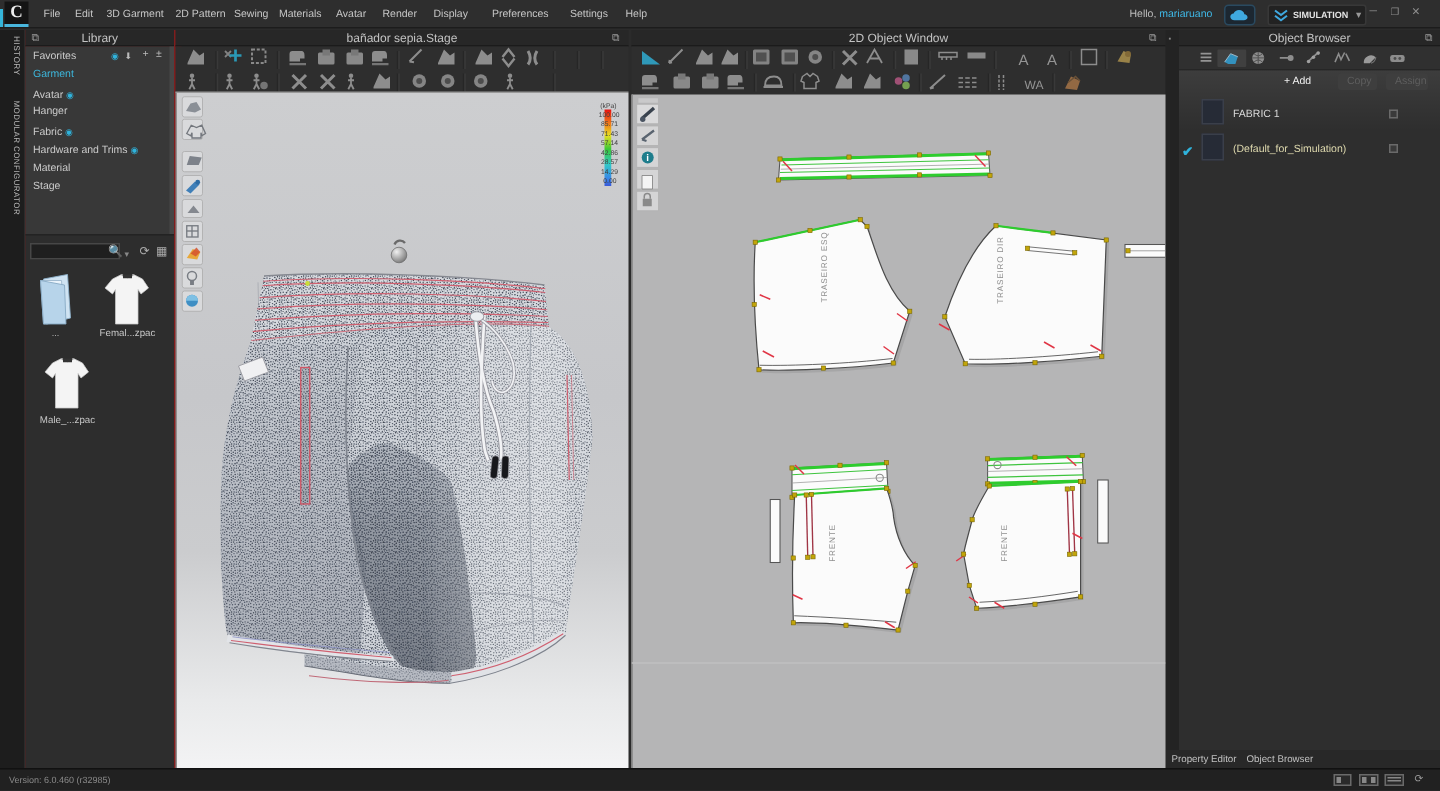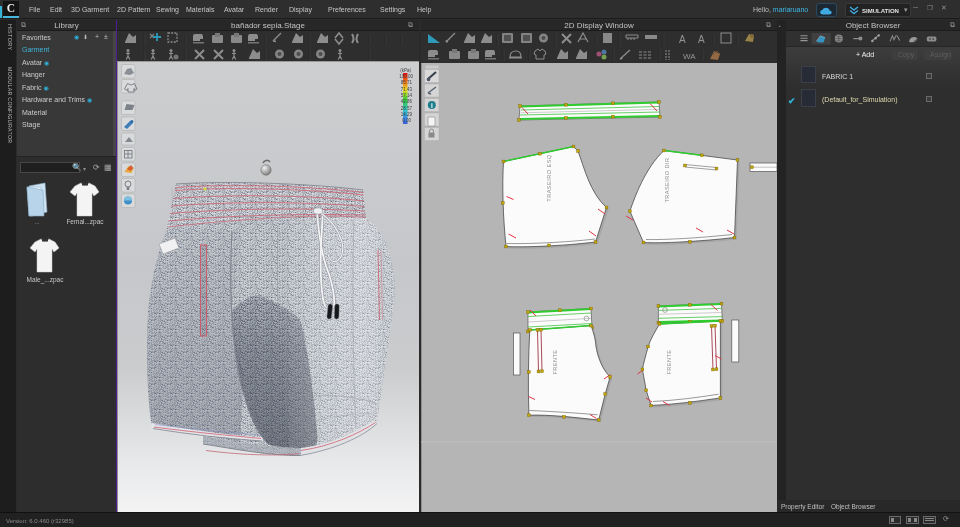--- a/index.html
+++ b/index.html
@@ -48,21 +48,21 @@
     <span class="abs" style="left:913px;top:4px;color:#8e8e8e;font-size:7px;">─</span>
     <span class="abs" style="left:927px;top:4px;color:#8e8e8e;font-size:6.5px;">❐</span>
     <span class="abs" style="left:941px;top:4px;color:#8e8e8e;font-size:7px;">✕</span>
   </div>
 
   <div class="abs" style="left:0;top:20px;width:16px;height:492px;background:#1d1d1d;">
     <div class="abs" style="left:4px;top:4px;width:9px;color:#b9b9b9;font-size:5.5px;letter-spacing:0.3px;writing-mode:vertical-rl;">HISTORY</div>
     <div class="abs" style="left:4px;top:47px;width:9px;color:#b9b9b9;font-size:5.3px;letter-spacing:0.3px;writing-mode:vertical-rl;">MODULAR CONFIGURATOR</div>
   </div>
 
-  <div class="abs" style="left:17px;top:20px;width:104px;height:492px;background:#4c1d95;">
+  <div class="abs" style="left:17px;top:20px;width:104px;height:492px;background:#7f1d1d;">
     <div class="ttl abs" style="left:0;top:0;width:99px;height:11px;">Library</div>
     <span class="abs" style="left:4px;top:1px;color:#9a9a9a;font-size:7px;">⧉</span>
     <span class="abs" style="left:107px;top:2px;color:#9a9a9a;font-size:6px;">◄</span>
     <div class="abs" style="left:0;top:11px;width:99px;height:125px;background:#383838;"></div>
     <div class="abs" style="left:96px;top:11px;width:3px;height:125px;background:#464646;"></div>
     <div class="abs" style="left:0;top:11px;width:99px;height:125px;color:#cbcbcb;font-size:7px;">
       <span class="abs" style="left:5px;top:2.5px;">Favorites</span>
       <span class="abs" style="left:57px;top:2px;color:#2fb3dc;font-size:6px;">◉</span>
       <span class="abs" style="left:66px;top:2px;color:#bbb;font-size:6px;">⬇</span>
       <span class="abs" style="left:78px;top:1.5px;color:#bbb;">+</span>
@@ -106,21 +106,21 @@
       <path d="M16 3 Q20 7 24 3" fill="none" stroke="#999" stroke-width="1"></path>
       <rect x="17" y="3" width="6" height="2.5" fill="#333"></rect>
     </g>
     <text x="28" y="104" font-size="6.5" fill="#c6c6c6" text-anchor="middle">Male_...zpac</text>
   </svg>
 
   <div class="ttl abs" style="left:117px;top:20px;width:302px;height:11px;">bañador sepia.Stage</div>
   <span class="abs" style="left:408px;top:21px;color:#9a9a9a;font-size:7px;">⧉</span>
   <div class="abs" style="left:117px;top:31px;width:302px;height:31px;background:#2e2e2e;"></div>
 
-  <div class="ttl abs" style="left:421px;top:20px;width:356px;height:11px;">2D Display Window</div>
+  <div class="ttl abs" style="left:421px;top:20px;width:356px;height:11px;">2D Object Window</div>
   <span class="abs" style="left:766px;top:21px;color:#9a9a9a;font-size:7px;">⧉</span>
   <div class="abs" style="left:421px;top:31px;width:356px;height:32px;background:#2e2e2e;"></div>
 
   <div class="abs" style="left:777px;top:20px;width:9px;height:492px;background:#232323;"></div>
   <span class="abs" style="left:779px;top:23px;color:#888;font-size:5px;">▪</span>
 
   <div class="abs" style="left:786px;top:20px;width:174px;height:492px;background:#2e2e2e;">
     <div class="ttl abs" style="left:0;top:0;width:174px;height:11px;">Object Browser</div>
     <span class="abs" style="left:164px;top:1px;color:#9a9a9a;font-size:7px;">⧉</span>
 

